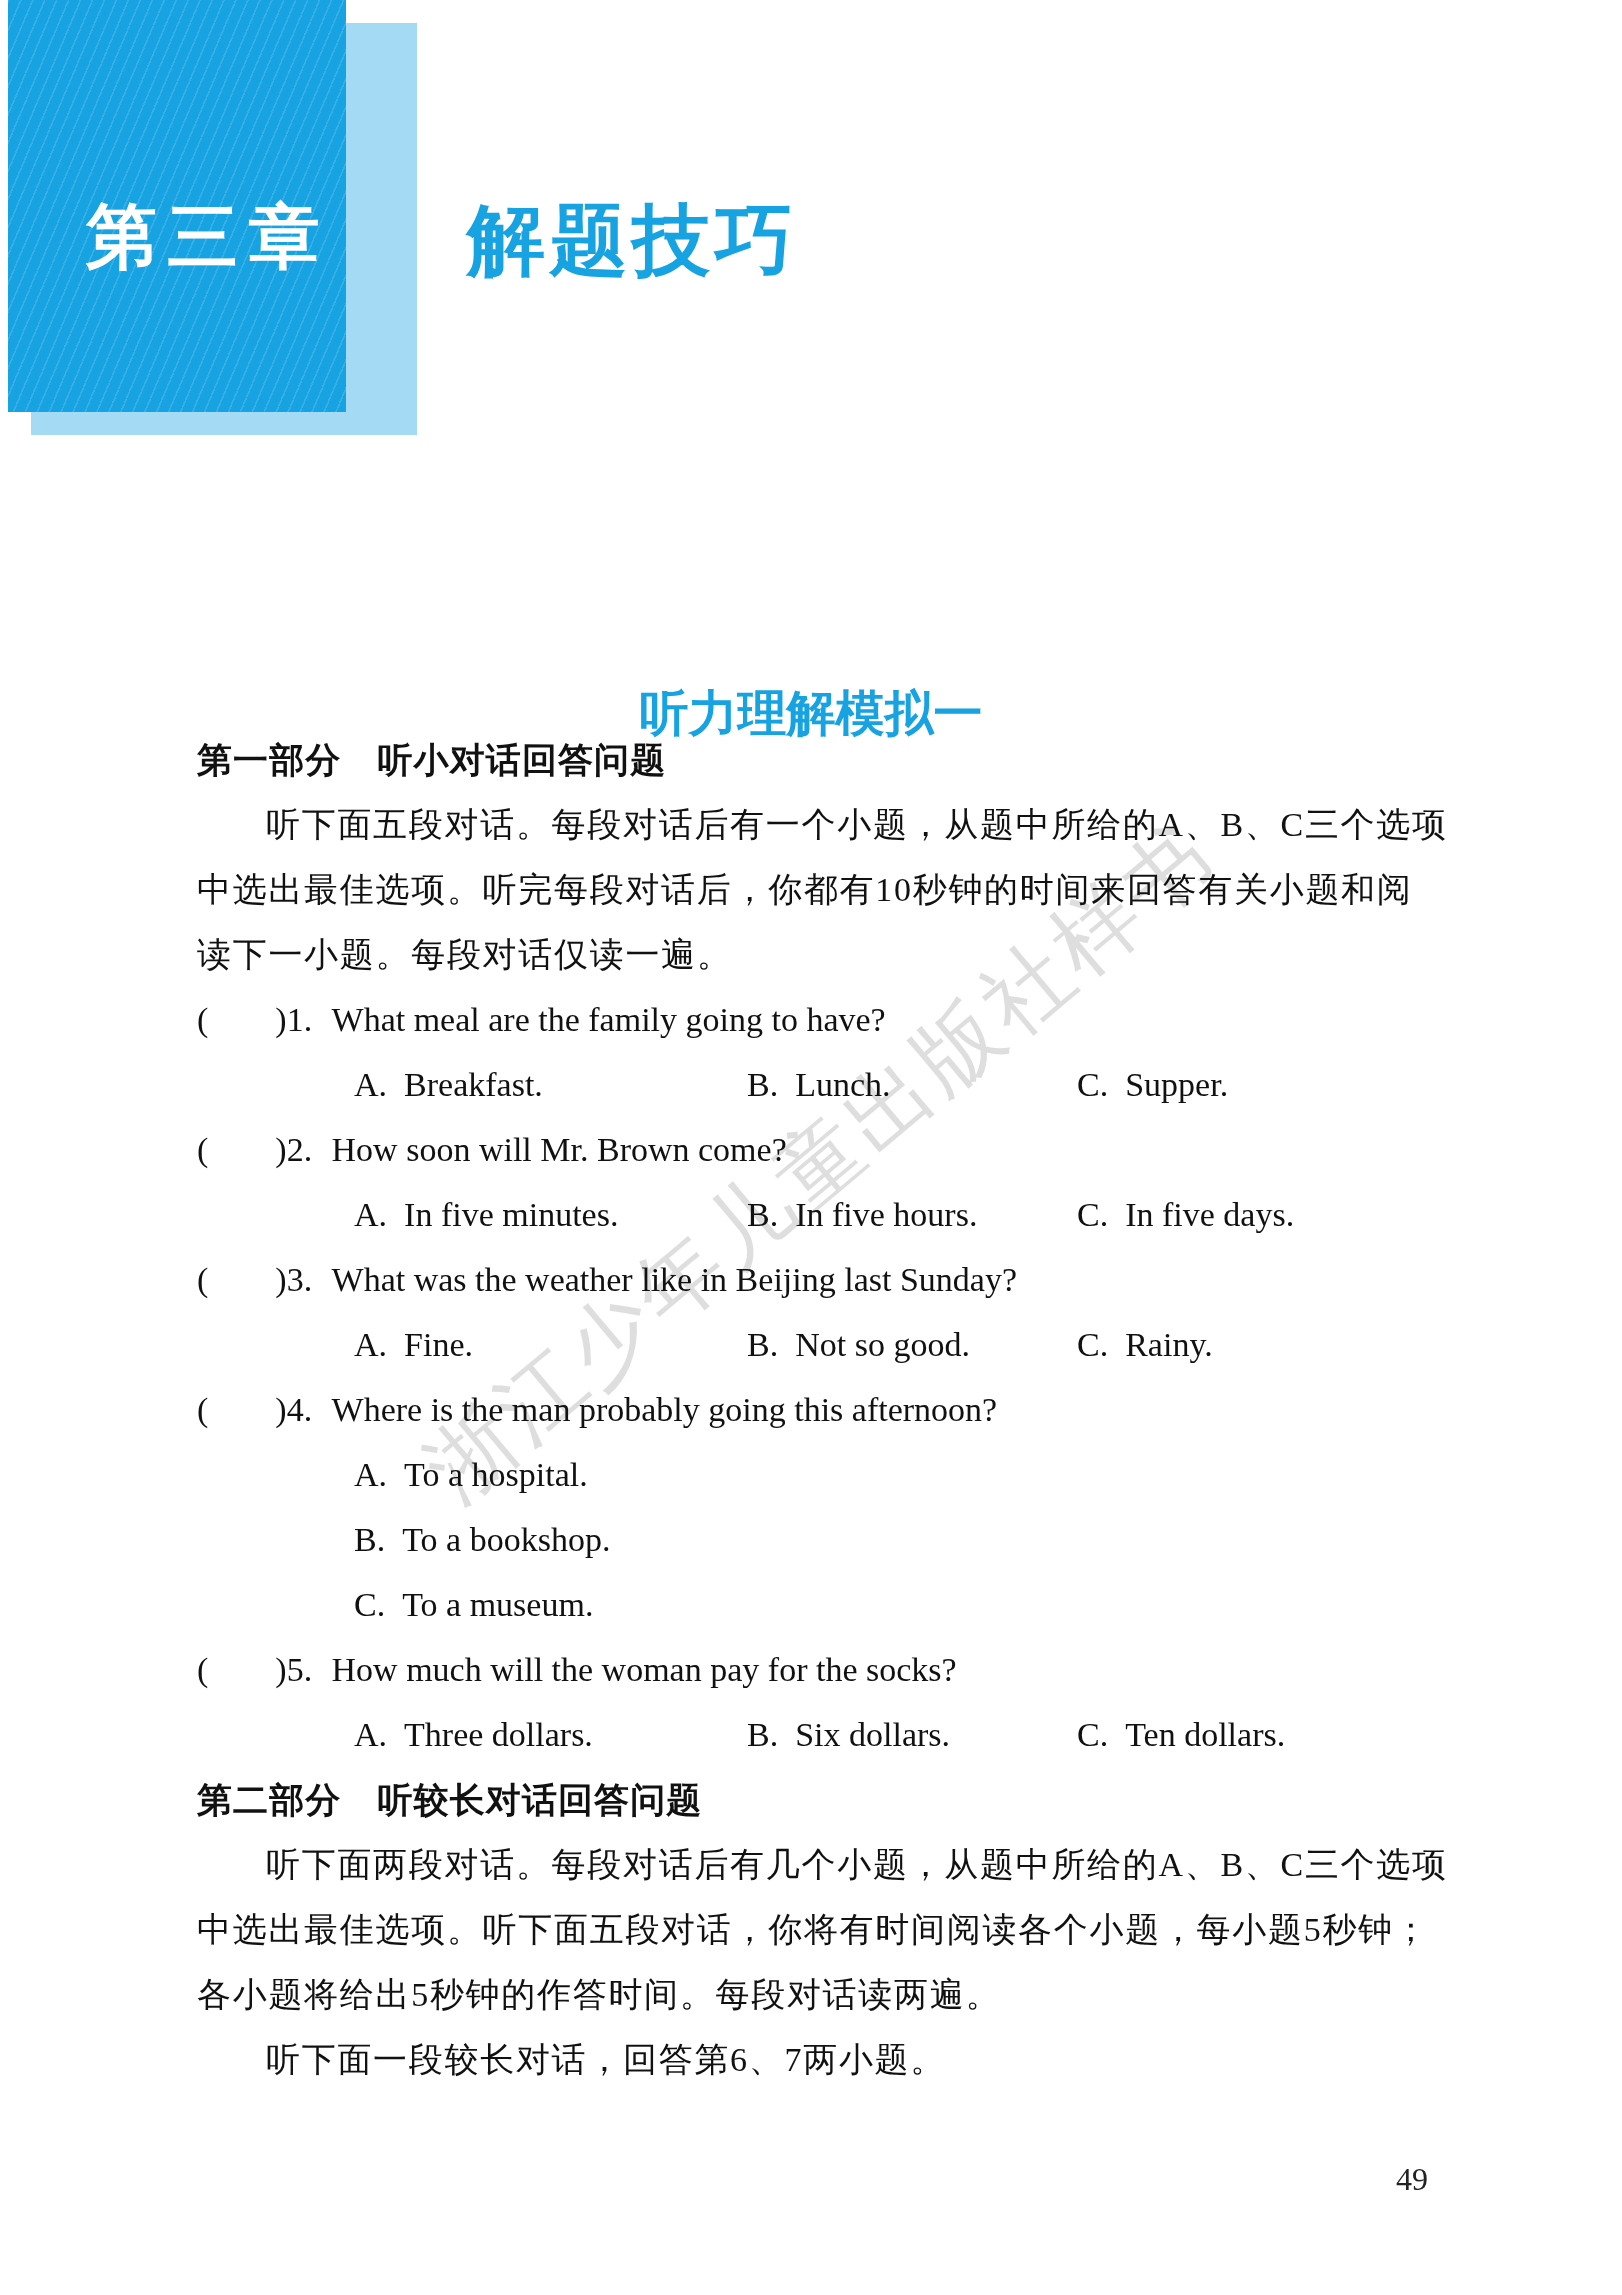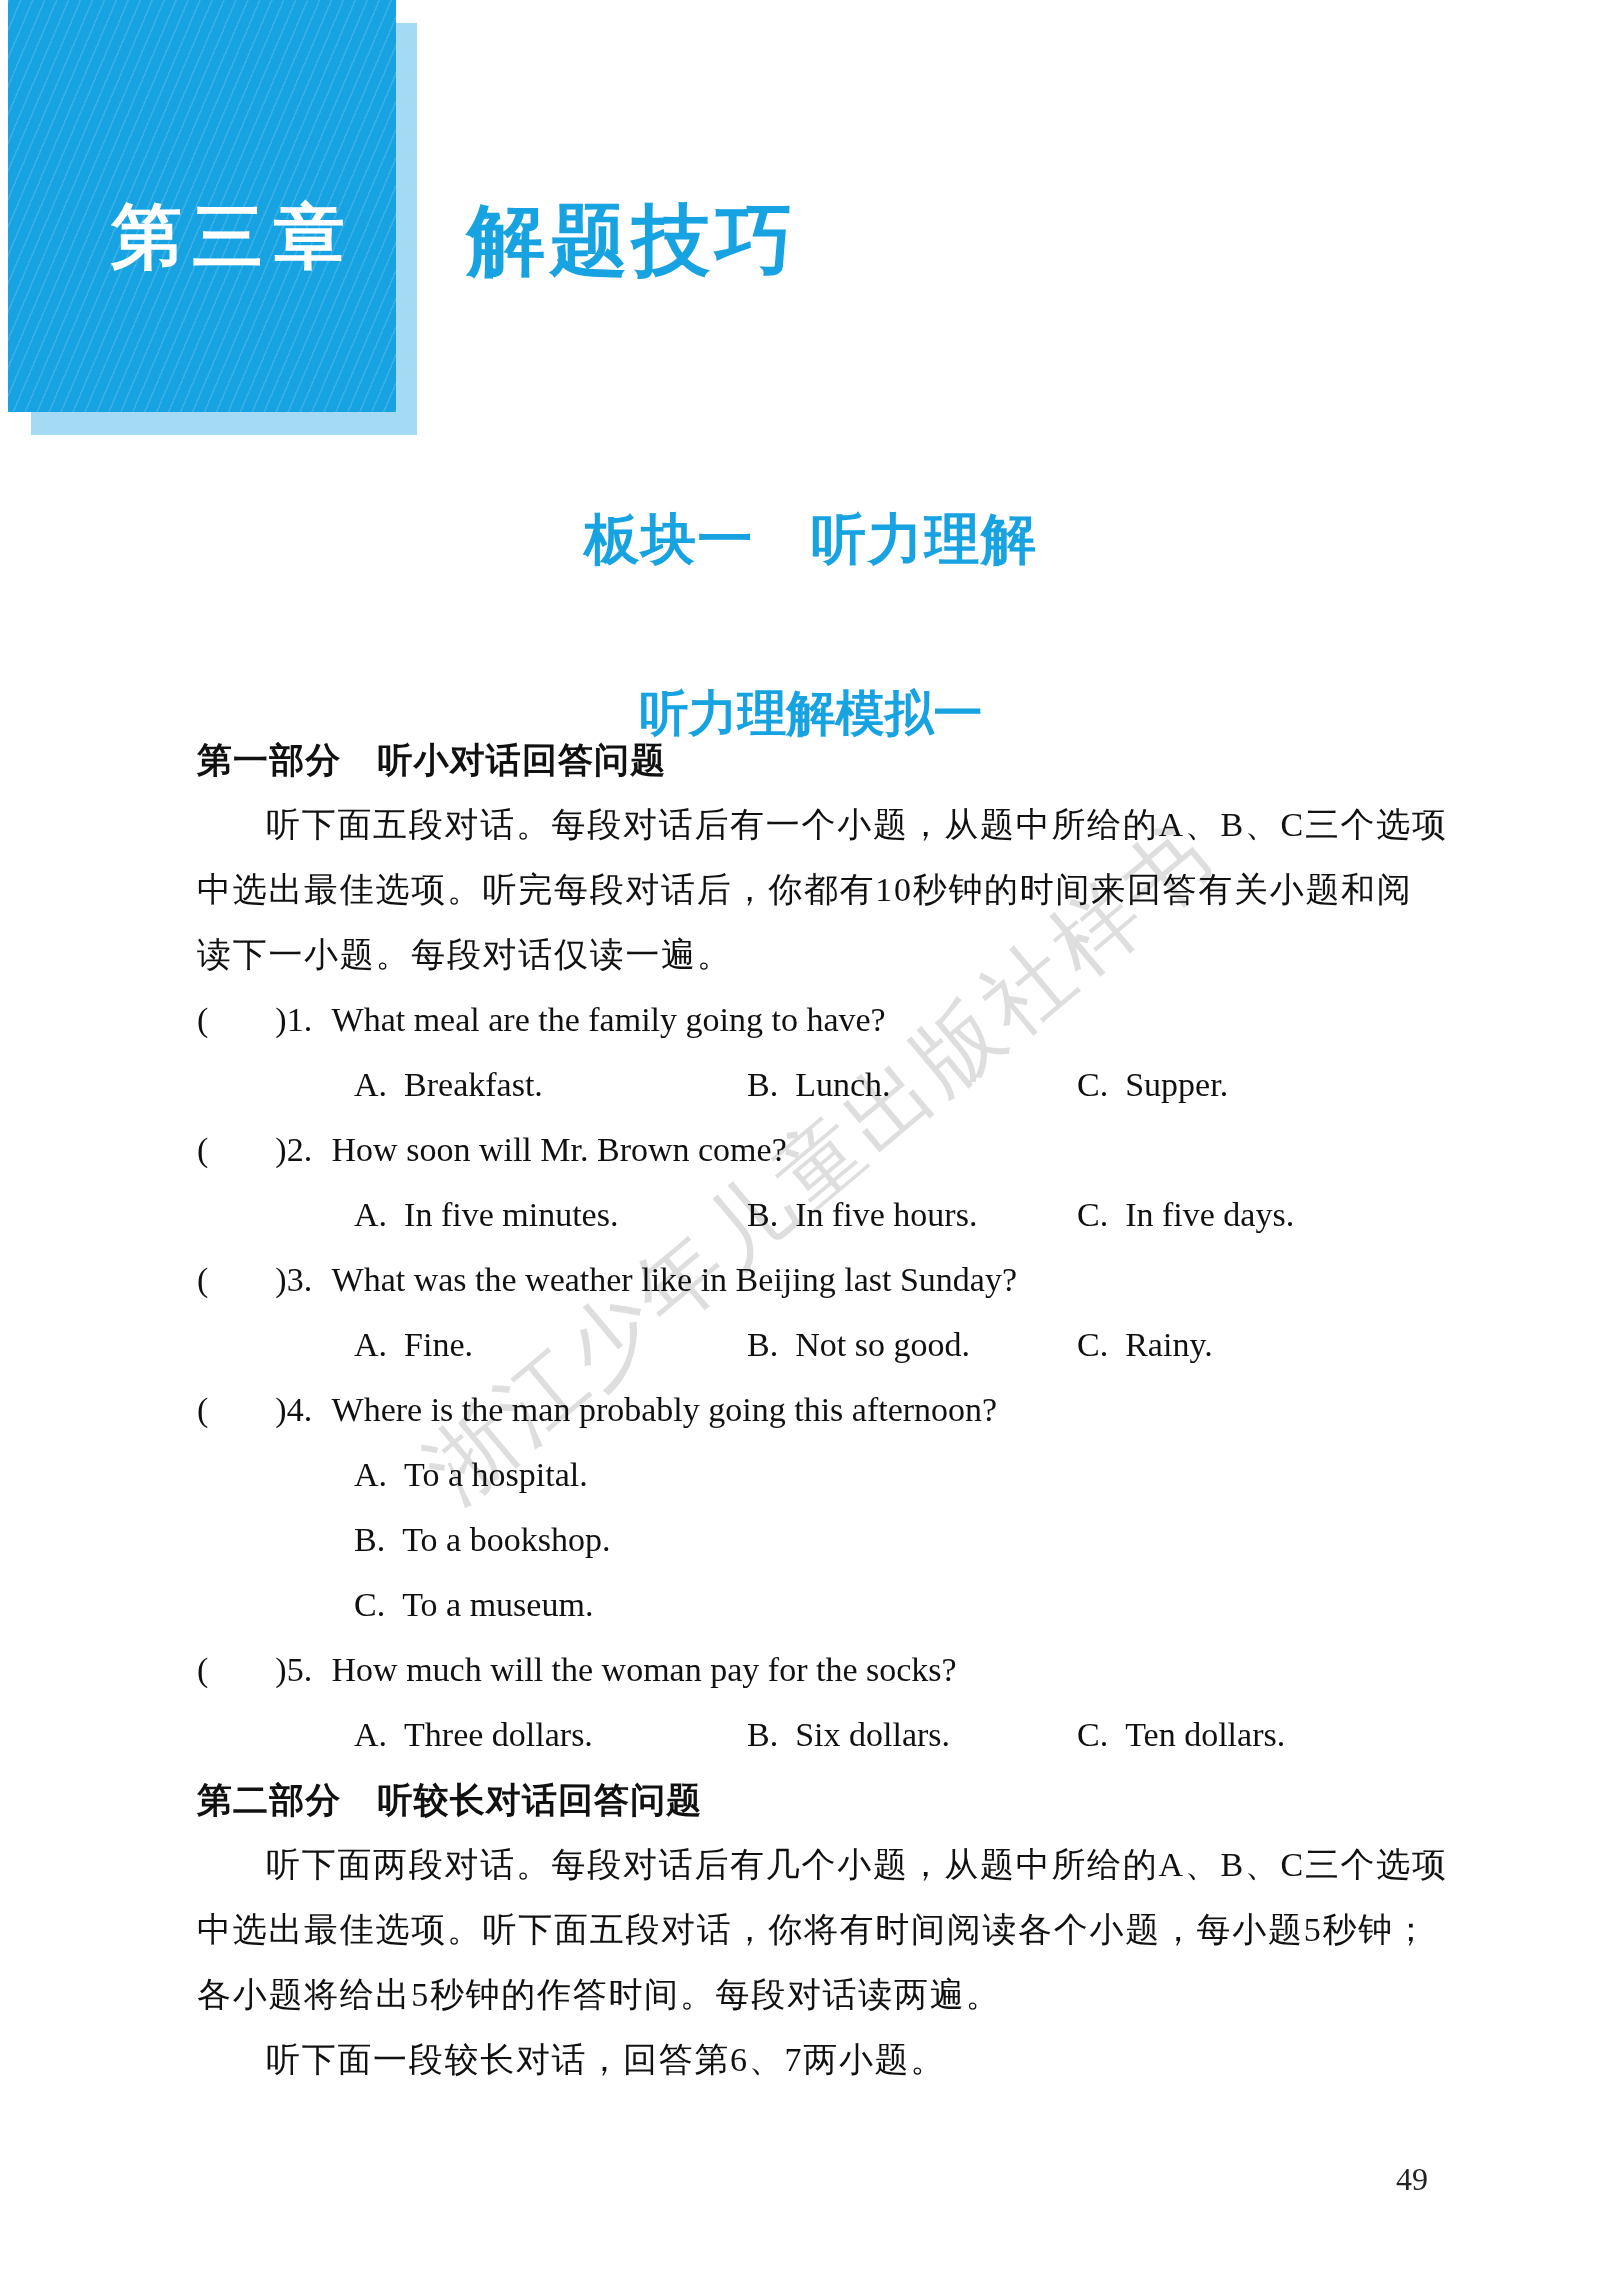--- a/index.html
+++ b/index.html
@@ -32,21 +32,21 @@
   .banner-shadow{
     position:absolute;
     left:31px; top:23px;
     width:386px; height:412px;
     background:#a4daf3;
     z-index:2;
   }
   .banner{
     position:absolute;
     left:8px; top:0;
-    width:388px; height:412px;
+    width:338px; height:412px;
     background-color:#17a3e2;
     background-image:repeating-linear-gradient(113deg,
       rgba(255,255,255,0.13) 0 1.7px, rgba(255,255,255,0) 1.7px 11px);
     z-index:3;
   }
   .chapter-label{
     position:absolute;
     top:201px; left:0; right:0;
     padding-left:62px;
     text-align:center;
@@ -141,21 +141,20 @@
 <div class="page">
 
   <div class="watermark">浙江少年儿童出版社样书</div>
 
   <div class="banner-shadow"></div>
   <div class="banner">
     <div class="chapter-label">第三章</div>
   </div>
   <div class="chapter-title">解题技巧</div>
 
-  <div class="section-title">板块一　听力理解</div>
   <div class="subsection-title">听力理解模拟一</div>
 
   <div class="bodytext">
 
     <div class="line cn heading">第一部分　听小对话回答问题</div>
 
     <div class="line cn indent">听下面五段对话。每段对话后有一个小题，从题中所给的A、B、C三个选项</div>
     <div class="line cn">中选出最佳选项。听完每段对话后，你都有10秒钟的时间来回答有关小题和阅</div>
     <div class="line cn">读下一小题。每段对话仅读一遍。</div>
 

